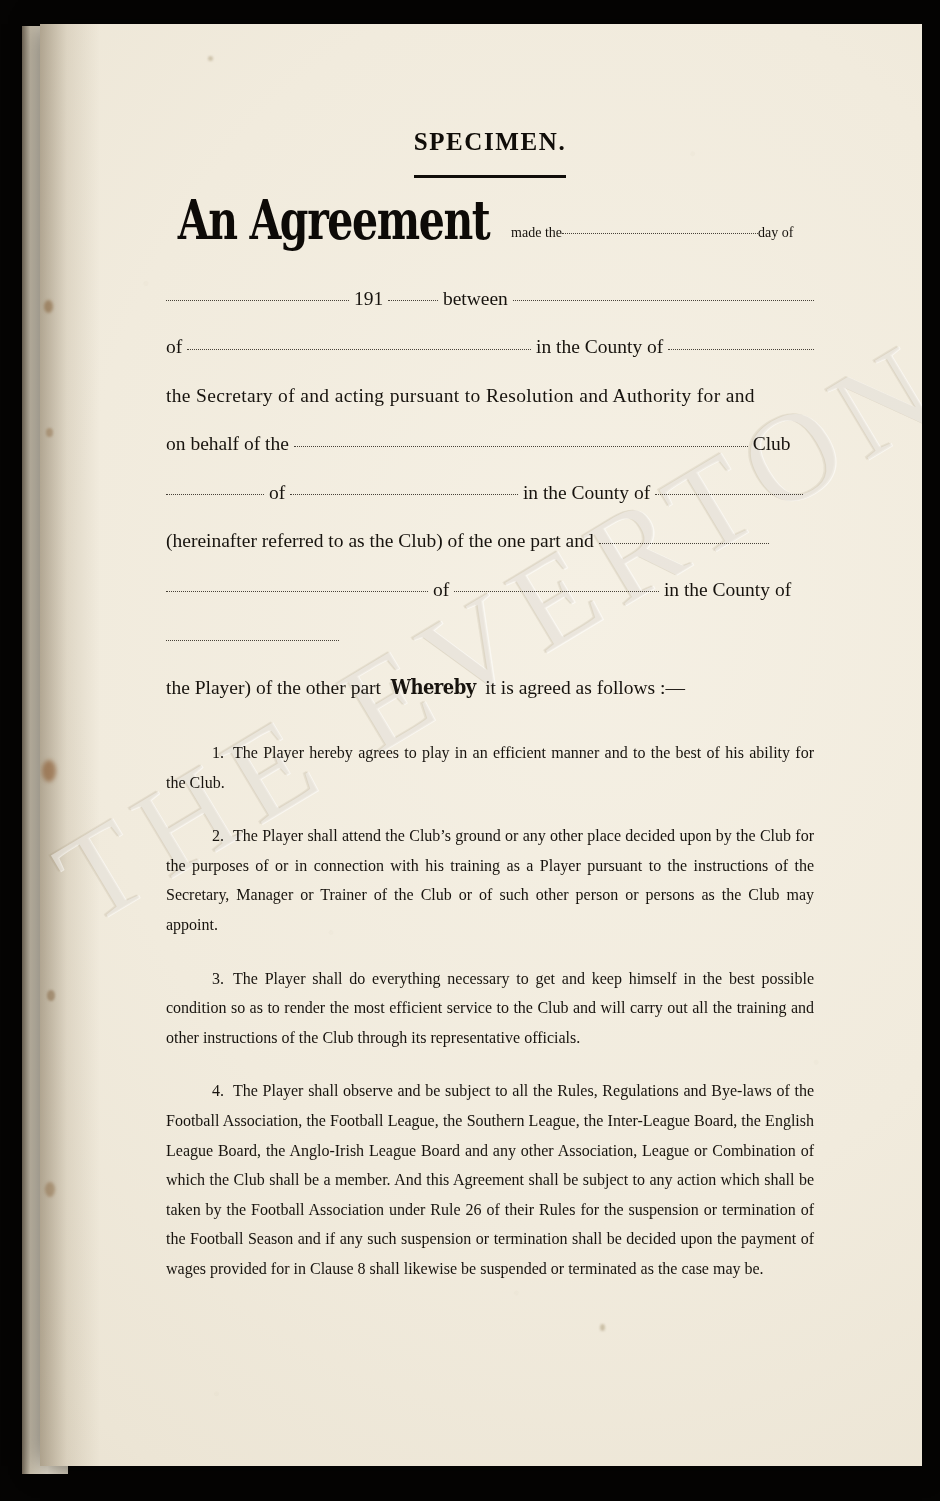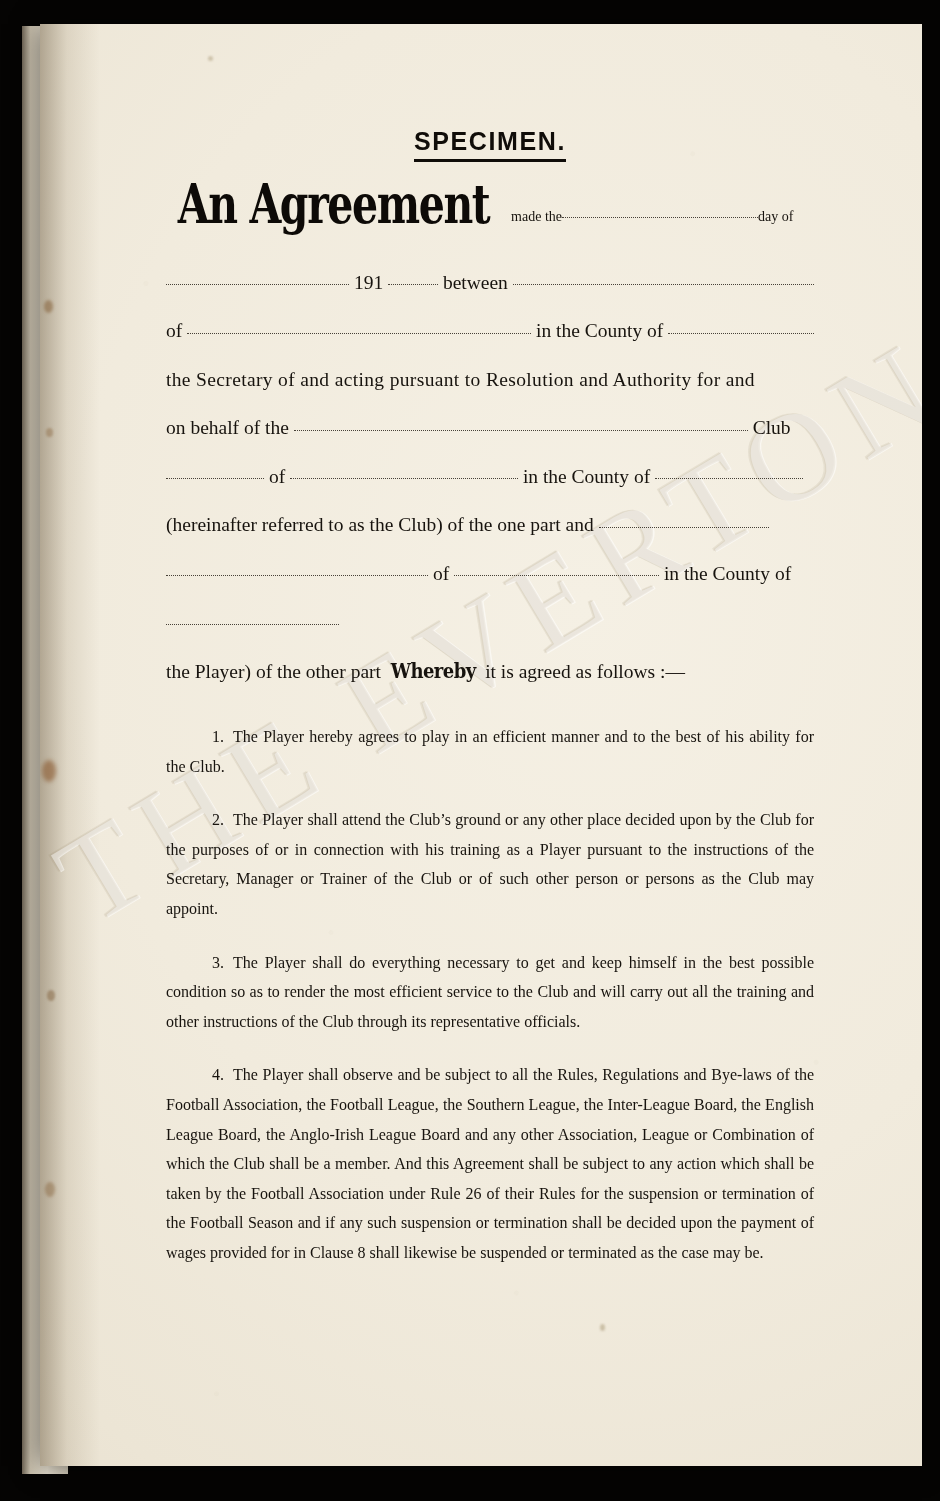--- a/index.html
+++ b/index.html
@@ -118,27 +118,27 @@
     color: #16120d;
   }
 
   
   #specimen-wrap {
     text-align: center;
     padding-top: 104px;
   }
   #specimen {
     display: inline-block;
-    font-family: Liberation Sans, sans-serif;
+    font-family: Liberation Serif, serif;
     font-weight: 700;
     font-size: 25px;
     letter-spacing: 1.6px;
     color: #100d09;
     border-bottom: 3px solid #100d09;
-    padding-bottom: 3px;
+    padding-bottom: 19px;
     line-height: 1.1;
   }
 
   
   #preamble {
     margin-top: 30px;
     font-size: 19.5px;
     line-height: 48.5px;
     color: #17130e;
   }

